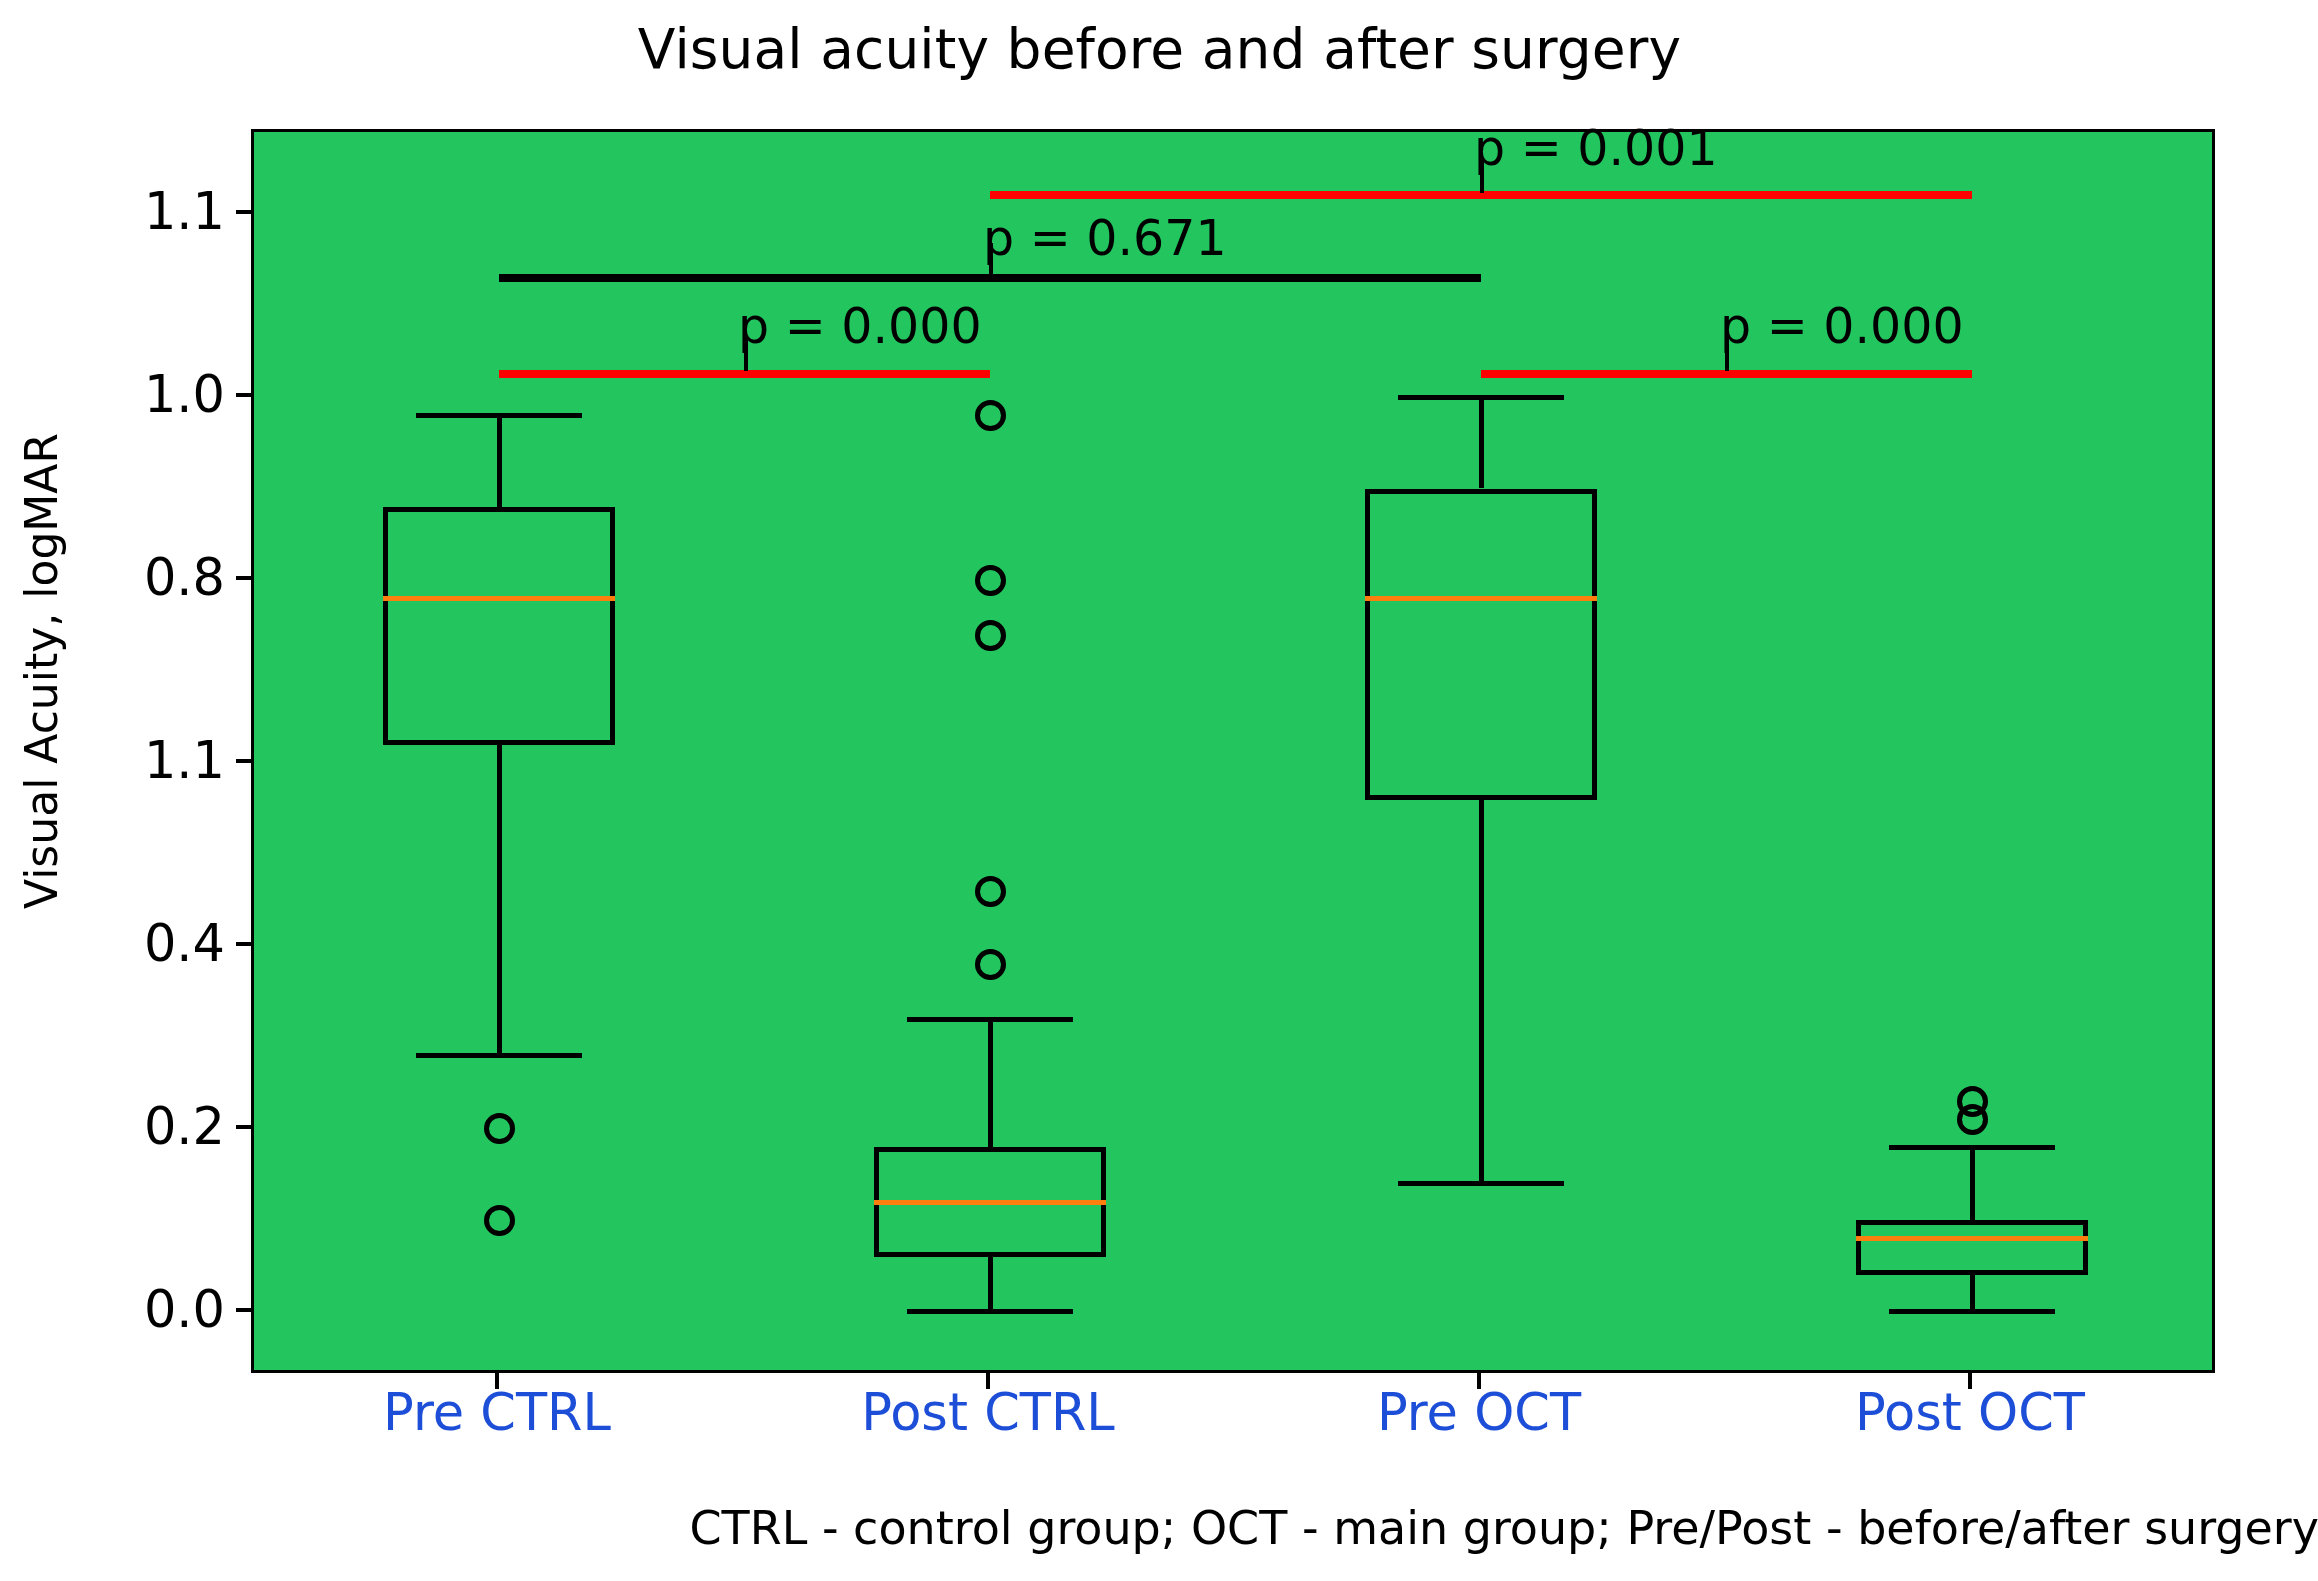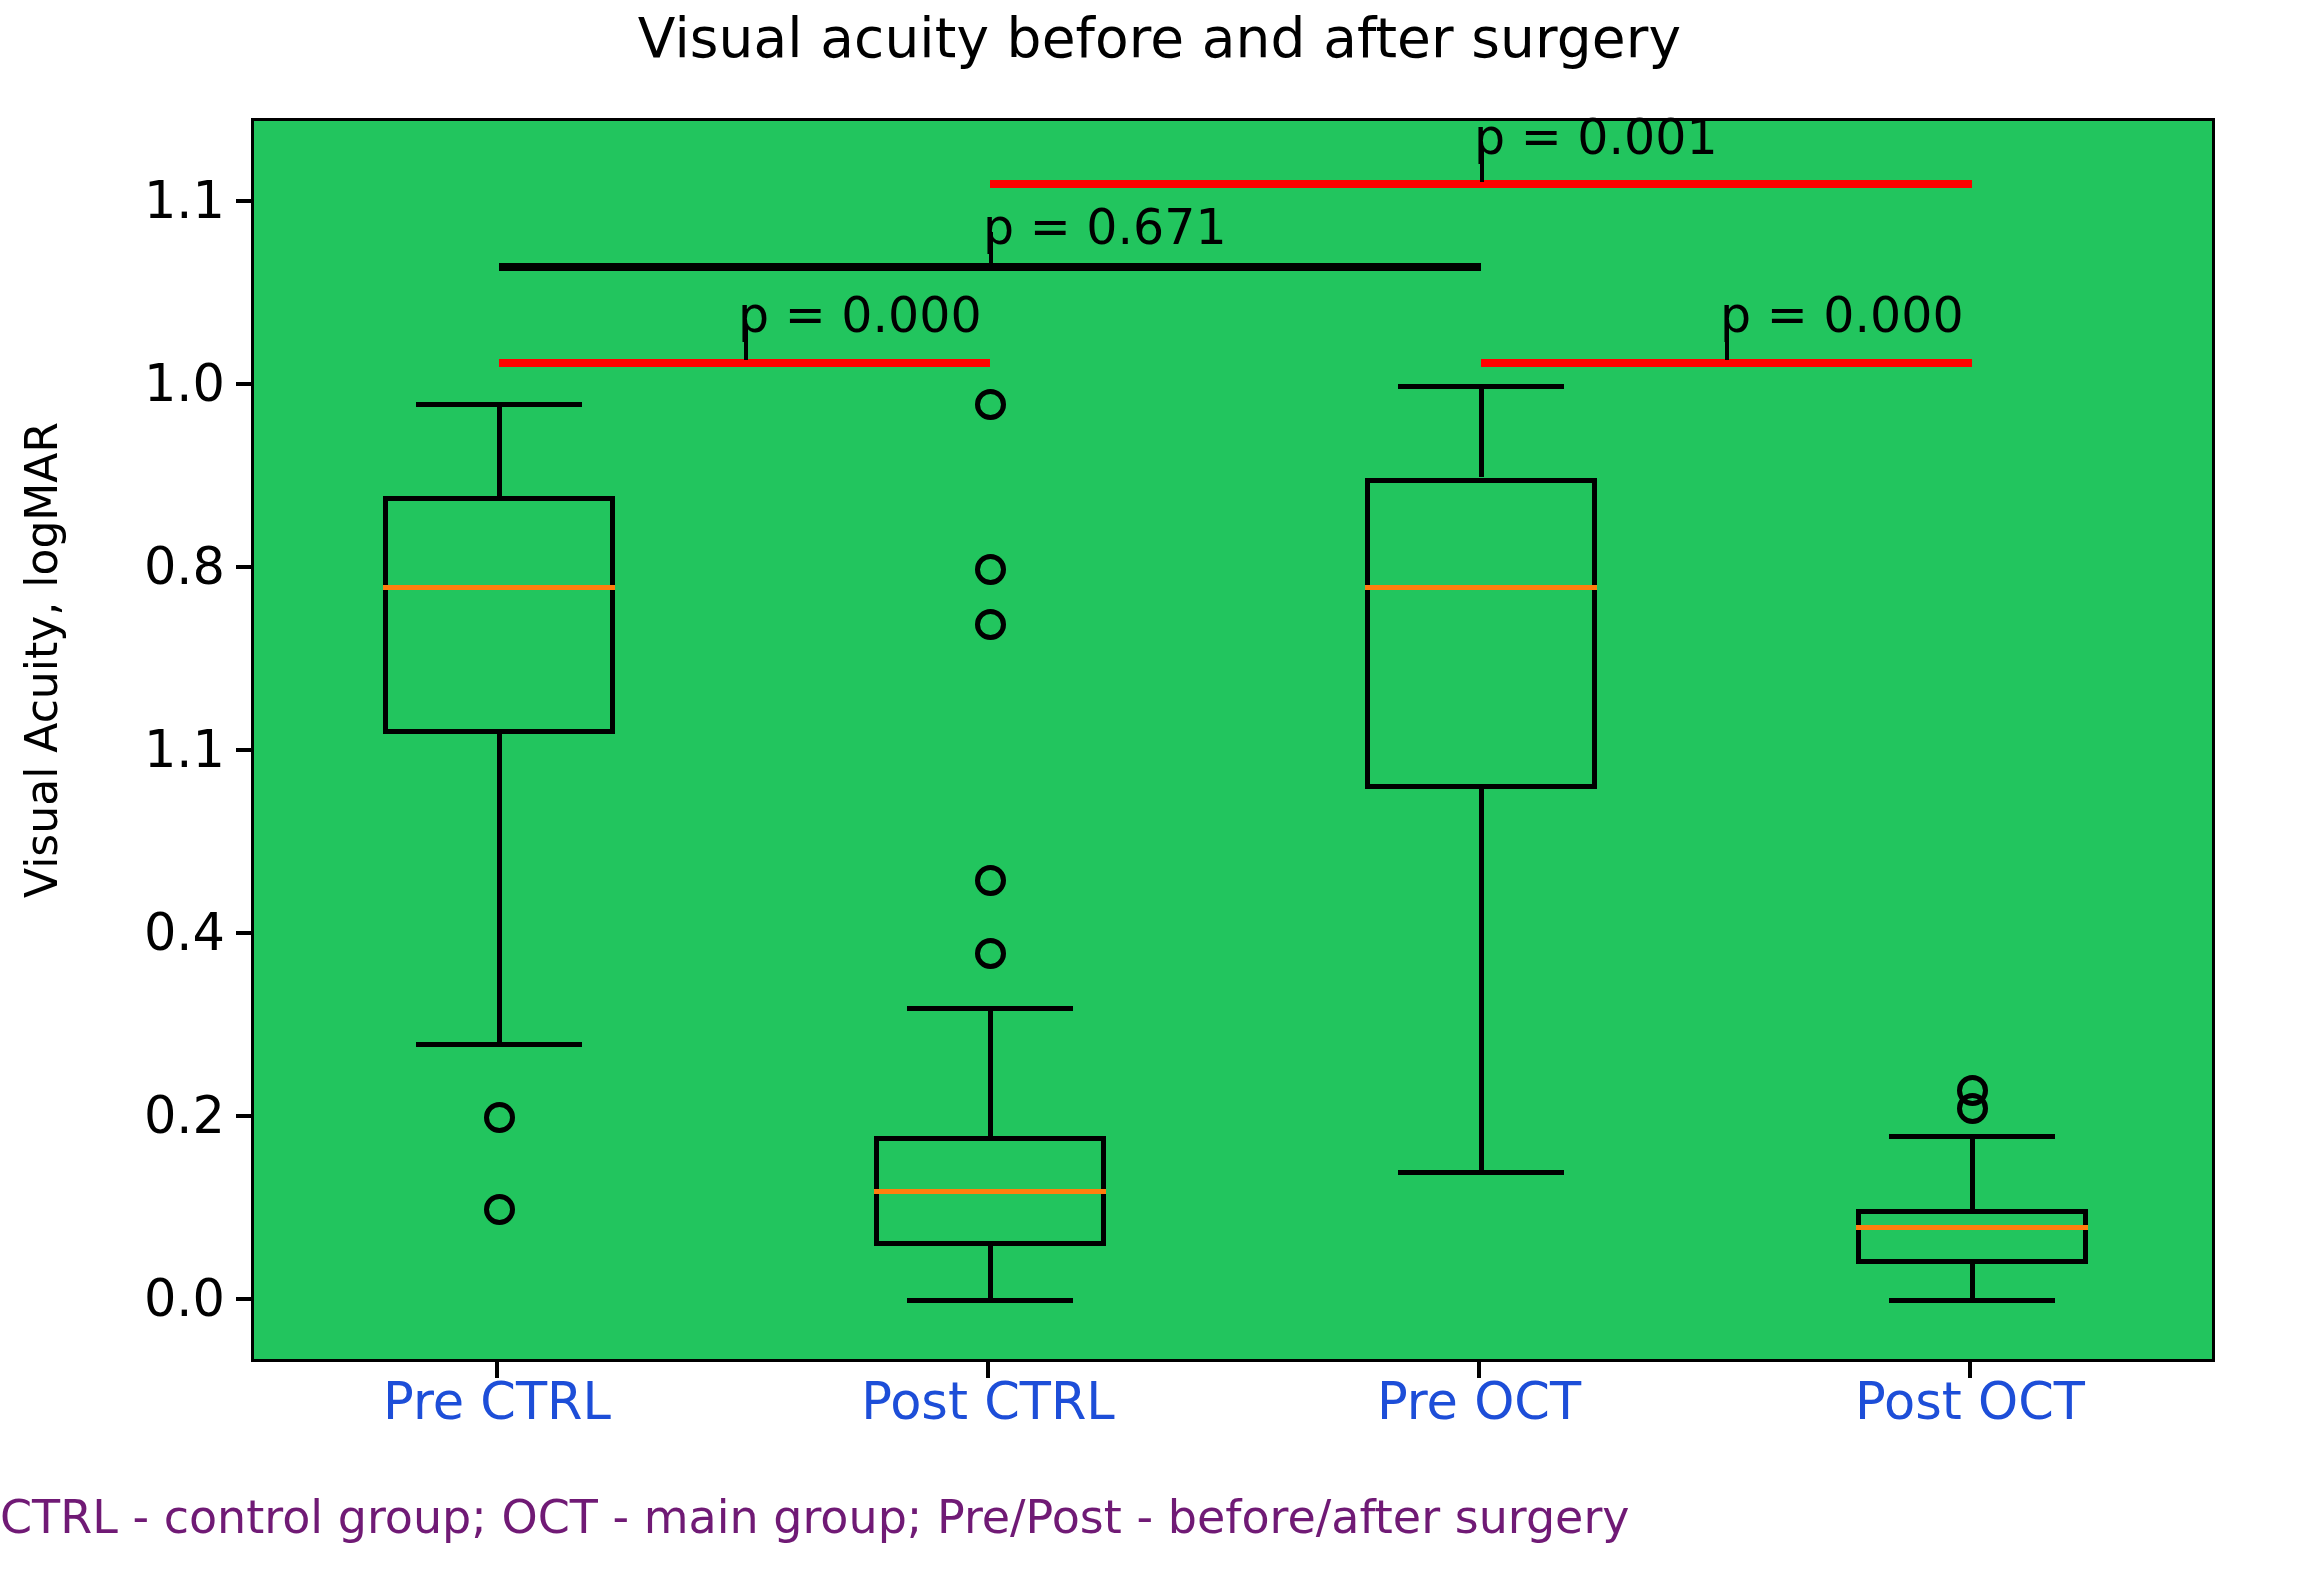--- a/index.html
+++ b/index.html
@@ -1,17 +1,17 @@
 <!DOCTYPE html>
 <html style="font-size:11.3px"><head>
 <meta charset="utf-8">
 <style>
   html,body{margin:0;padding:0;background:#ffffff;}
   body{width:2319px;height:1582px;font-family:"DejaVu Sans","Liberation Sans",sans-serif;color:#000;}
-  #stage{position:relative;width:2319px;height:1562px;overflow:hidden;background:#fff;}
+  #stage{position:relative;width:2319px;height:1562px;overflow:hidden;background:#fff;margin-top:11px;}
 
   #chart-title{
     position:absolute;left:0;top:11.3px;width:2319px;text-align:center;
     font-size:55px;line-height:1;letter-spacing:0.1px;color:#000;
   }
 
   #plot-frame{
     position:absolute;left:251px;top:118px;width:1964px;height:1244px;
     border:3.5px solid #000;box-sizing:border-box;background:#22c55e;
   }
@@ -21,22 +21,22 @@
 
   #ylabel{
     position:absolute;left:-486px;top:638px;width:1056px;text-align:center;
     font-size:44px;line-height:1;transform:rotate(-90deg);transform-origin:center center;color:#000;
   }
 
   .xtick-label{position:absolute;top:1376px;text-align:center;font-size:51px;line-height:1;color:#1d4ed8;width:366px;}
   .xtick-mark{position:absolute;top:1362px;width:3.5px;height:15.5px;background:#000;}
 
   #xcaption{
-    position:absolute;left:0;top:1494px;width:2319px;text-align:left;
-    font-size:46px;line-height:1;color:#701a75;
+    position:absolute;left:0;top:1494px;width:2319px;text-align:right;
+    font-size:46px;line-height:1;color:#000000;
   }
 
   
   .bp-box{position:absolute;border:5px solid #000;box-sizing:border-box;background:transparent;}
   .bp-median{position:absolute;height:5px;background:#ff7f0e;}
   .bp-whisker-v{position:absolute;width:5px;background:#000;}
   .bp-cap{position:absolute;height:5px;background:#000;}
   .bp-outlier{
     position:absolute;width:31px;height:31px;border:5px solid #000;border-radius:50%;
     box-sizing:border-box;background:transparent;

